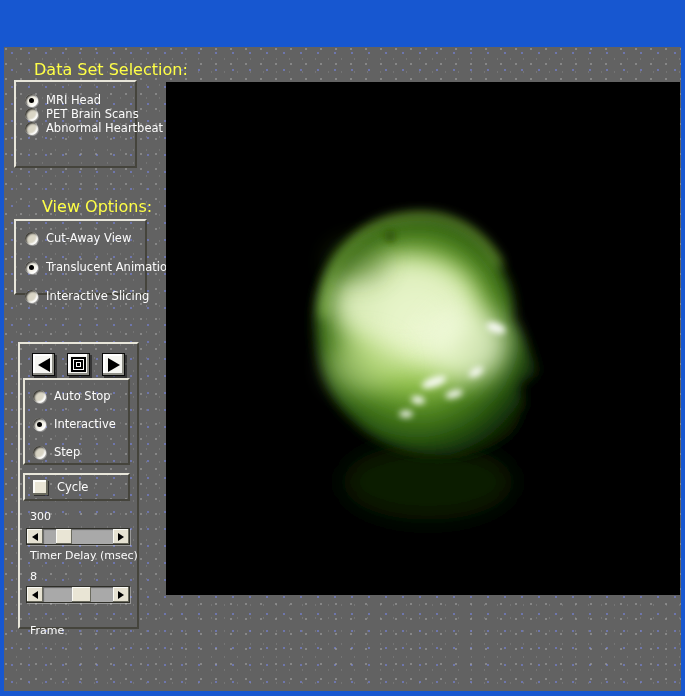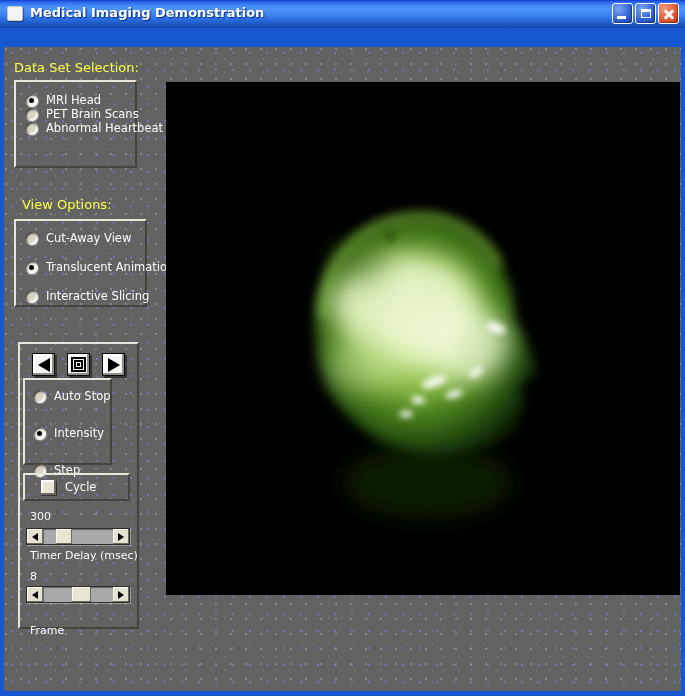--- a/index.html
+++ b/index.html
@@ -61,21 +61,21 @@
   .content {
     position:absolute; left:4px; top:47px; width:677px; height:644px;
     background-color:#626262;
     background-image:
       radial-gradient(circle at 2px 2px, rgba(170,170,170,.5) .9px, transparent 1.4px),
       radial-gradient(circle at 8px 6px, rgba(120,135,235,.55) .9px, transparent 1.4px),
       radial-gradient(circle at 13px 12px, rgba(150,150,150,.35) .9px, transparent 1.4px);
     background-size:15px 15px, 17px 17px, 13px 13px;
   }
 
-  .heading { position:absolute; color:#ffff46; font-size:13px; white-space:nowrap; }
+  .heading { position:absolute; color:#ffff46; font-size:16px; white-space:nowrap;margin-left:20px; }
 
   .frame {
     position:absolute; border:2px solid;
     border-color:#e8e6da #45443c #45443c #e8e6da;
   }
   .frame-sunken { border-color:#3a3a32 #eceadd #eceadd #3a3a32; }
 
   .opt-col { display:flex; flex-direction:column; }
   .opt-row { display:flex; align-items:center; gap:8px; }
   .opt-label { color:#fcfcfc; font-size:11.5px; white-space:nowrap; }
@@ -134,36 +134,20 @@
 
   
   .intensity-bar-wrap { position:absolute; left:6px; top:23px; width:193px; height:30px; }
   .intensity-bar { width:100%; height:100%; }
 </style>
 </head>
 <body>
 
 <div class="window">
 
-  <div class="titlebar">
-    <span class="app-icon"></span>
-    <span class="title-text">Medical Imaging Demonstration</span>
-    <span class="caption-btns">
-      <span class="cap-btn">
-          <span class="glyph-min"></span>
-        </span>
-      <span class="cap-btn">
-          <span class="glyph-max"></span>
-        </span>
-      <span class="cap-btn close">
-          <span class="glyph-x-a"></span>
-          <span class="glyph-x-b"></span>
-        </span>
-    </span>
-  </div>
 
 
   <div class="content">
 
     <div class="heading" style="left:10px; top:13px;">Data Set Selection:</div>
     <div class="frame opt-col" style="left:10px; top:33px; width:123px; height:88px; padding:11px 0 0 9px; ">
       <div class="opt-row">
         <span class="radio on">
             <span class="dot"></span>
           </span>
@@ -173,21 +157,21 @@
         <span class="radio"></span>
         <span class="opt-label">PET Brain Scans</span>
       </div>
       <div class="opt-row">
         <span class="radio"></span>
         <span class="opt-label">Abnormal Heartbeat</span>
       </div>
     </div>
 
     <div class="heading" style="left:18px; top:150px;">View Options:</div>
-    <div class="frame opt-col" style="left:10px; top:172px; width:133px; height:88px; padding:10px 0 0 9px; gap:15px;">
+    <div class="frame opt-col" style="left:10px; top:172px; width:133px; height:76px; padding:10px 0 0 9px; gap:15px;">
       <div class="opt-row">
         <span class="radio"></span>
         <span class="opt-label">Cut-Away View</span>
       </div>
       <div class="opt-row">
         <span class="radio on">
             <span class="dot"></span>
           </span>
         <span class="opt-label">Translucent Animation</span>
       </div>
@@ -208,38 +192,38 @@
               <span class="stop-m">
                 <span class="stop-i"></span>
               </span>
             </span>
         </div>
         <div class="pbtn">
             <span class="ptri-r"></span>
           </div>
       </div>
 
-      <div class="frame opt-col" style="left:3px; top:34px; width:89px; height:87px; padding:9px 0 0 8px; gap:23px;">
+      <div class="frame opt-col" style="left:3px; top:34px; width:107px; height:87px; padding:9px 0 0 8px; gap:14px;">
         <div class="opt-row">
           <span class="radio"></span>
           <span class="opt-label">Auto Stop</span>
         </div>
         <div class="opt-row">
           <span class="radio on">
               <span class="dot"></span>
             </span>
-          <span class="opt-label">Intensity</span>
+          <span class="opt-label">Interactive</span>
         </div>
         <div class="opt-row">
           <span class="radio"></span>
           <span class="opt-label">Step</span>
         </div>
       </div>
 
-      <div class="frame opt-row" style="left:3px; top:129px; width:107px; height:28px; padding-left:16px; gap:9px; display:flex; align-items:center;">
+      <div class="frame opt-row" style="left:3px; top:129px; width:107px; height:28px; padding-left:8px; gap:9px; display:flex; align-items:center;">
         <span class="checkbox"></span>
         <span class="opt-label">Cycle</span>
       </div>
 
       <div class="small-label" style="left:10px; top:166px;">300</div>
       <div class="slider" style="left:6px; top:184px; width:104px;">
         <span class="sarrow">
             <span class="tri-l"></span>
           </span>
         <span class="strough">

